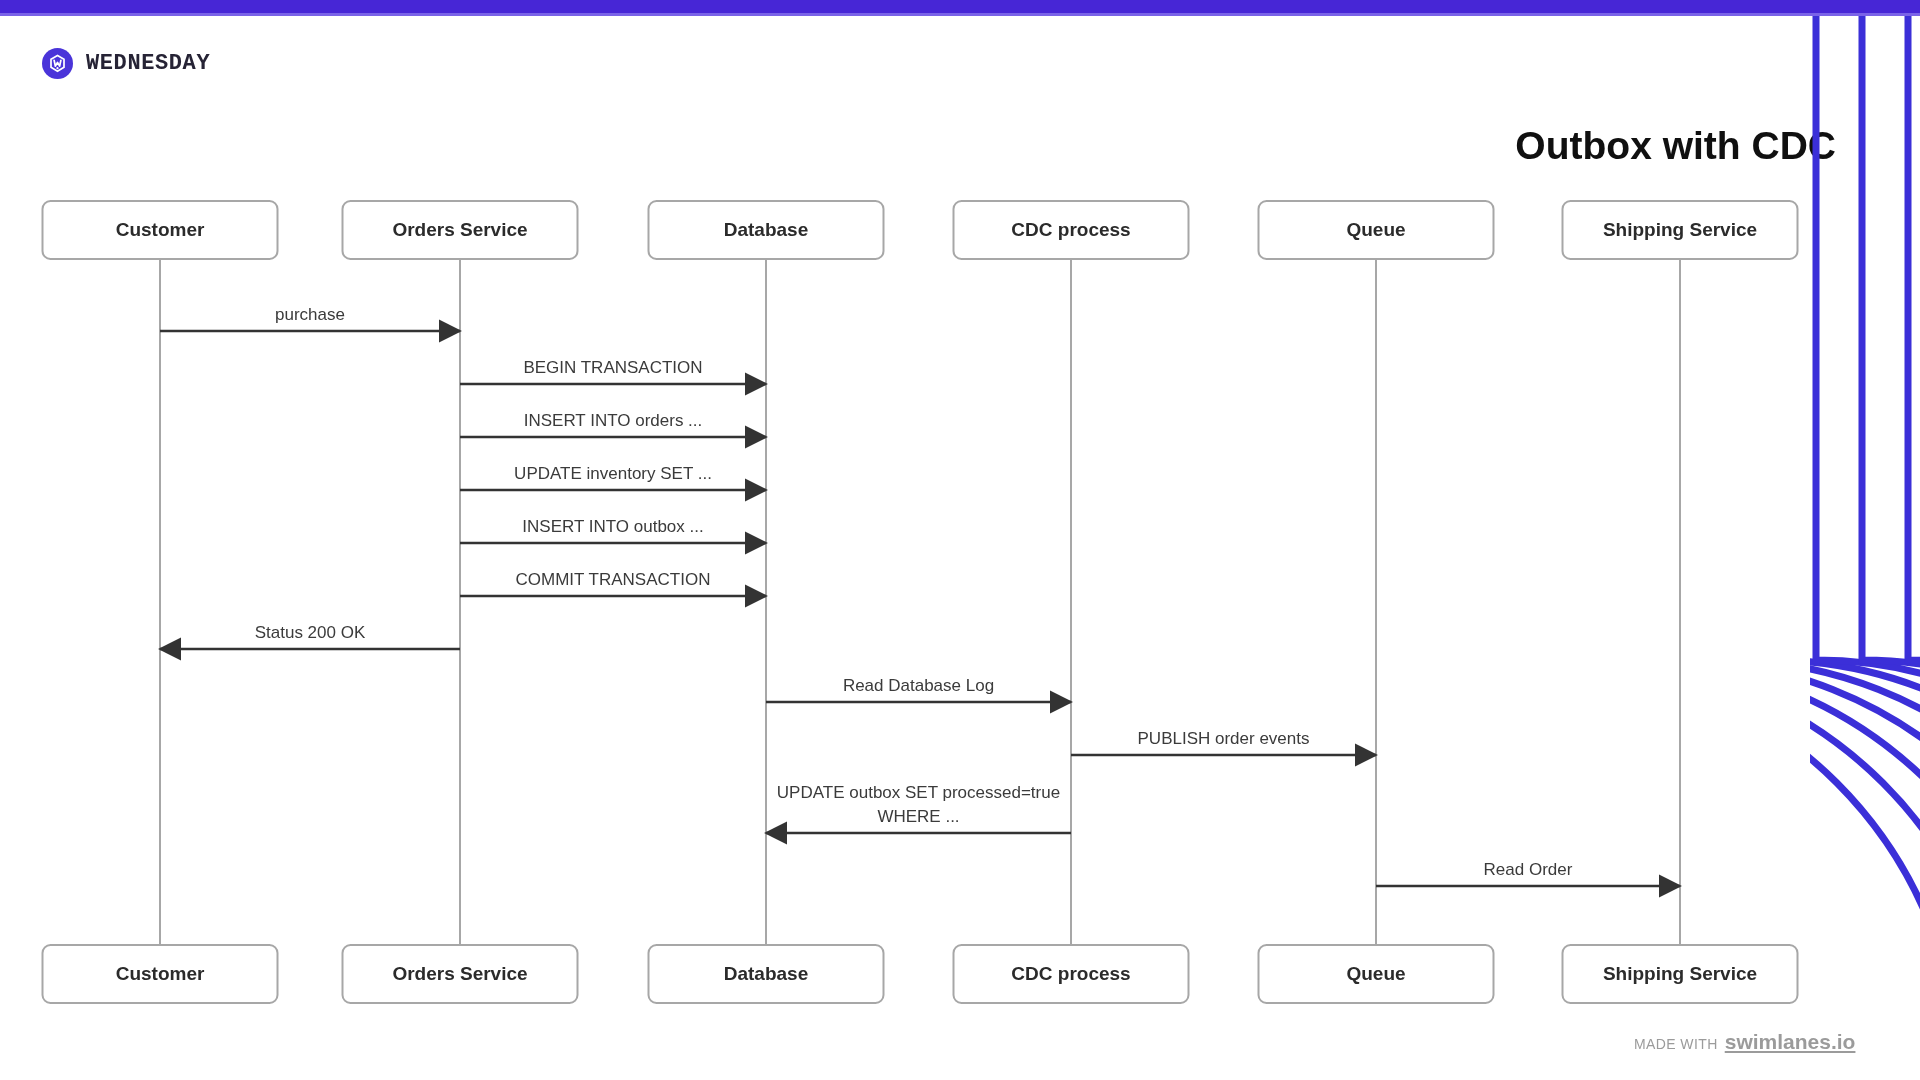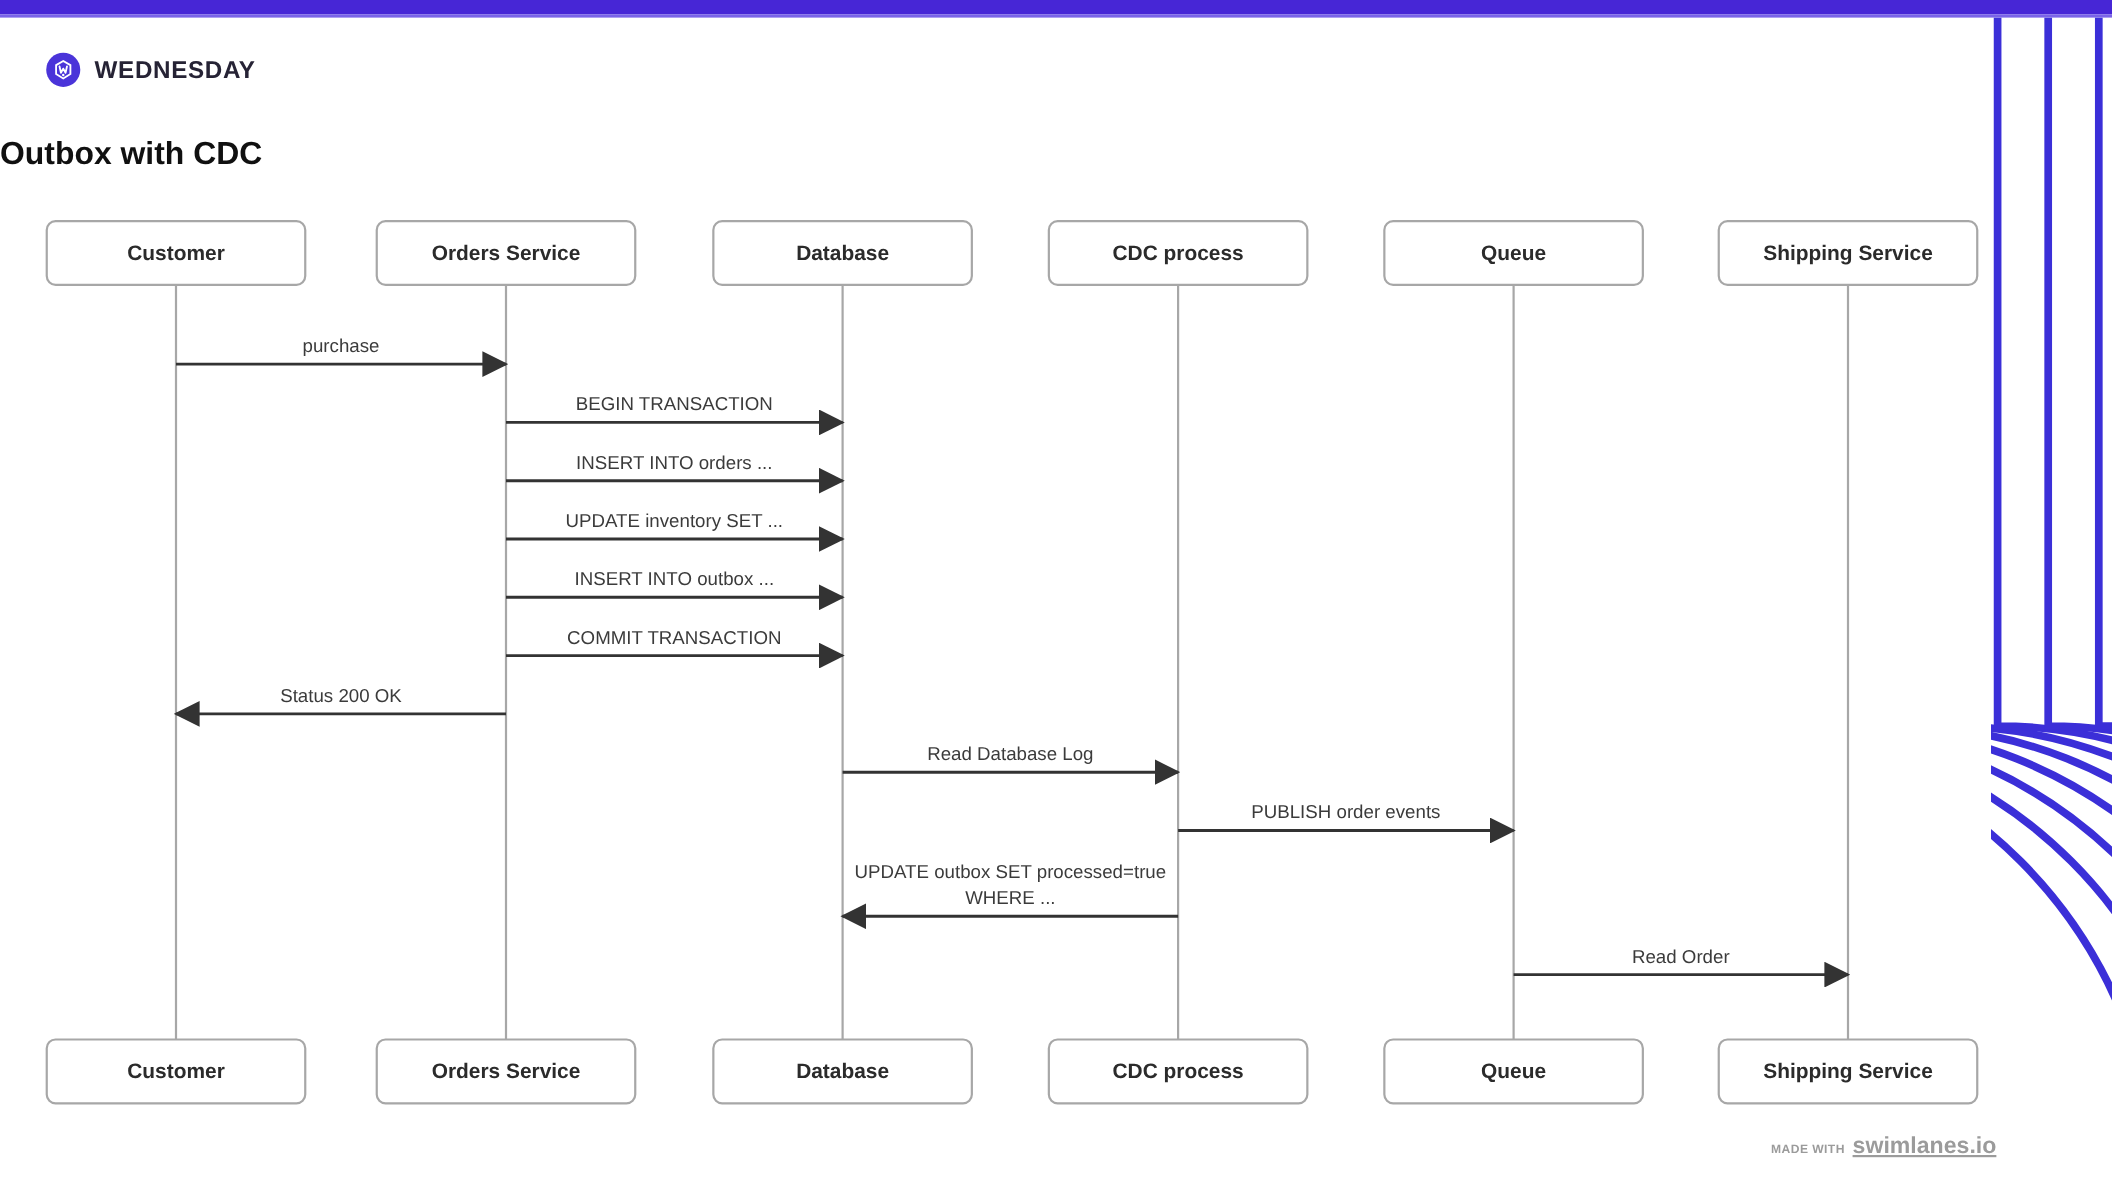--- a/index.html
+++ b/index.html
@@ -47,30 +47,31 @@
     background: #4a34d9;
     display: flex;
     align-items: center;
     justify-content: center;
   }
   #brand-name {
     font-size: 22px;
     font-weight: bold;
     letter-spacing: 0.6px;
     color: #262335;
+    font-family: Liberation Mono, monospace;
   }
 
   
   #diagram-title {
     position: absolute;
     top: 124px;
     left: 0;
     width: 1836px;
-    text-align: left;
-    font-size: 29px;
+    text-align: right;
+    font-size: 39px;
     font-weight: bold;
     color: #101010;
   }
 
   
   #diagram-svg {
     position: absolute;
     top: 0;
     left: 0;
   }
@@ -126,23 +127,24 @@
   #footer {
     position: absolute;
     left: 1610px;
     top: 1030px;
     display: flex;
     align-items: baseline;
     gap: 7px;
     color: #9b9b9b;
   }
   #footer-made-with {
-    font-size: 11px;
-    font-weight: bold;
+    font-size: 14px;
+    font-weight: normal;
     letter-spacing: 0.4px;
+    margin-left: 24px;
   }
   #footer-brand {
     font-size: 21px;
     font-weight: bold;
     color: #9b9b9b;
     text-decoration: underline;
   }
 </style>
 </head>
 <body>

